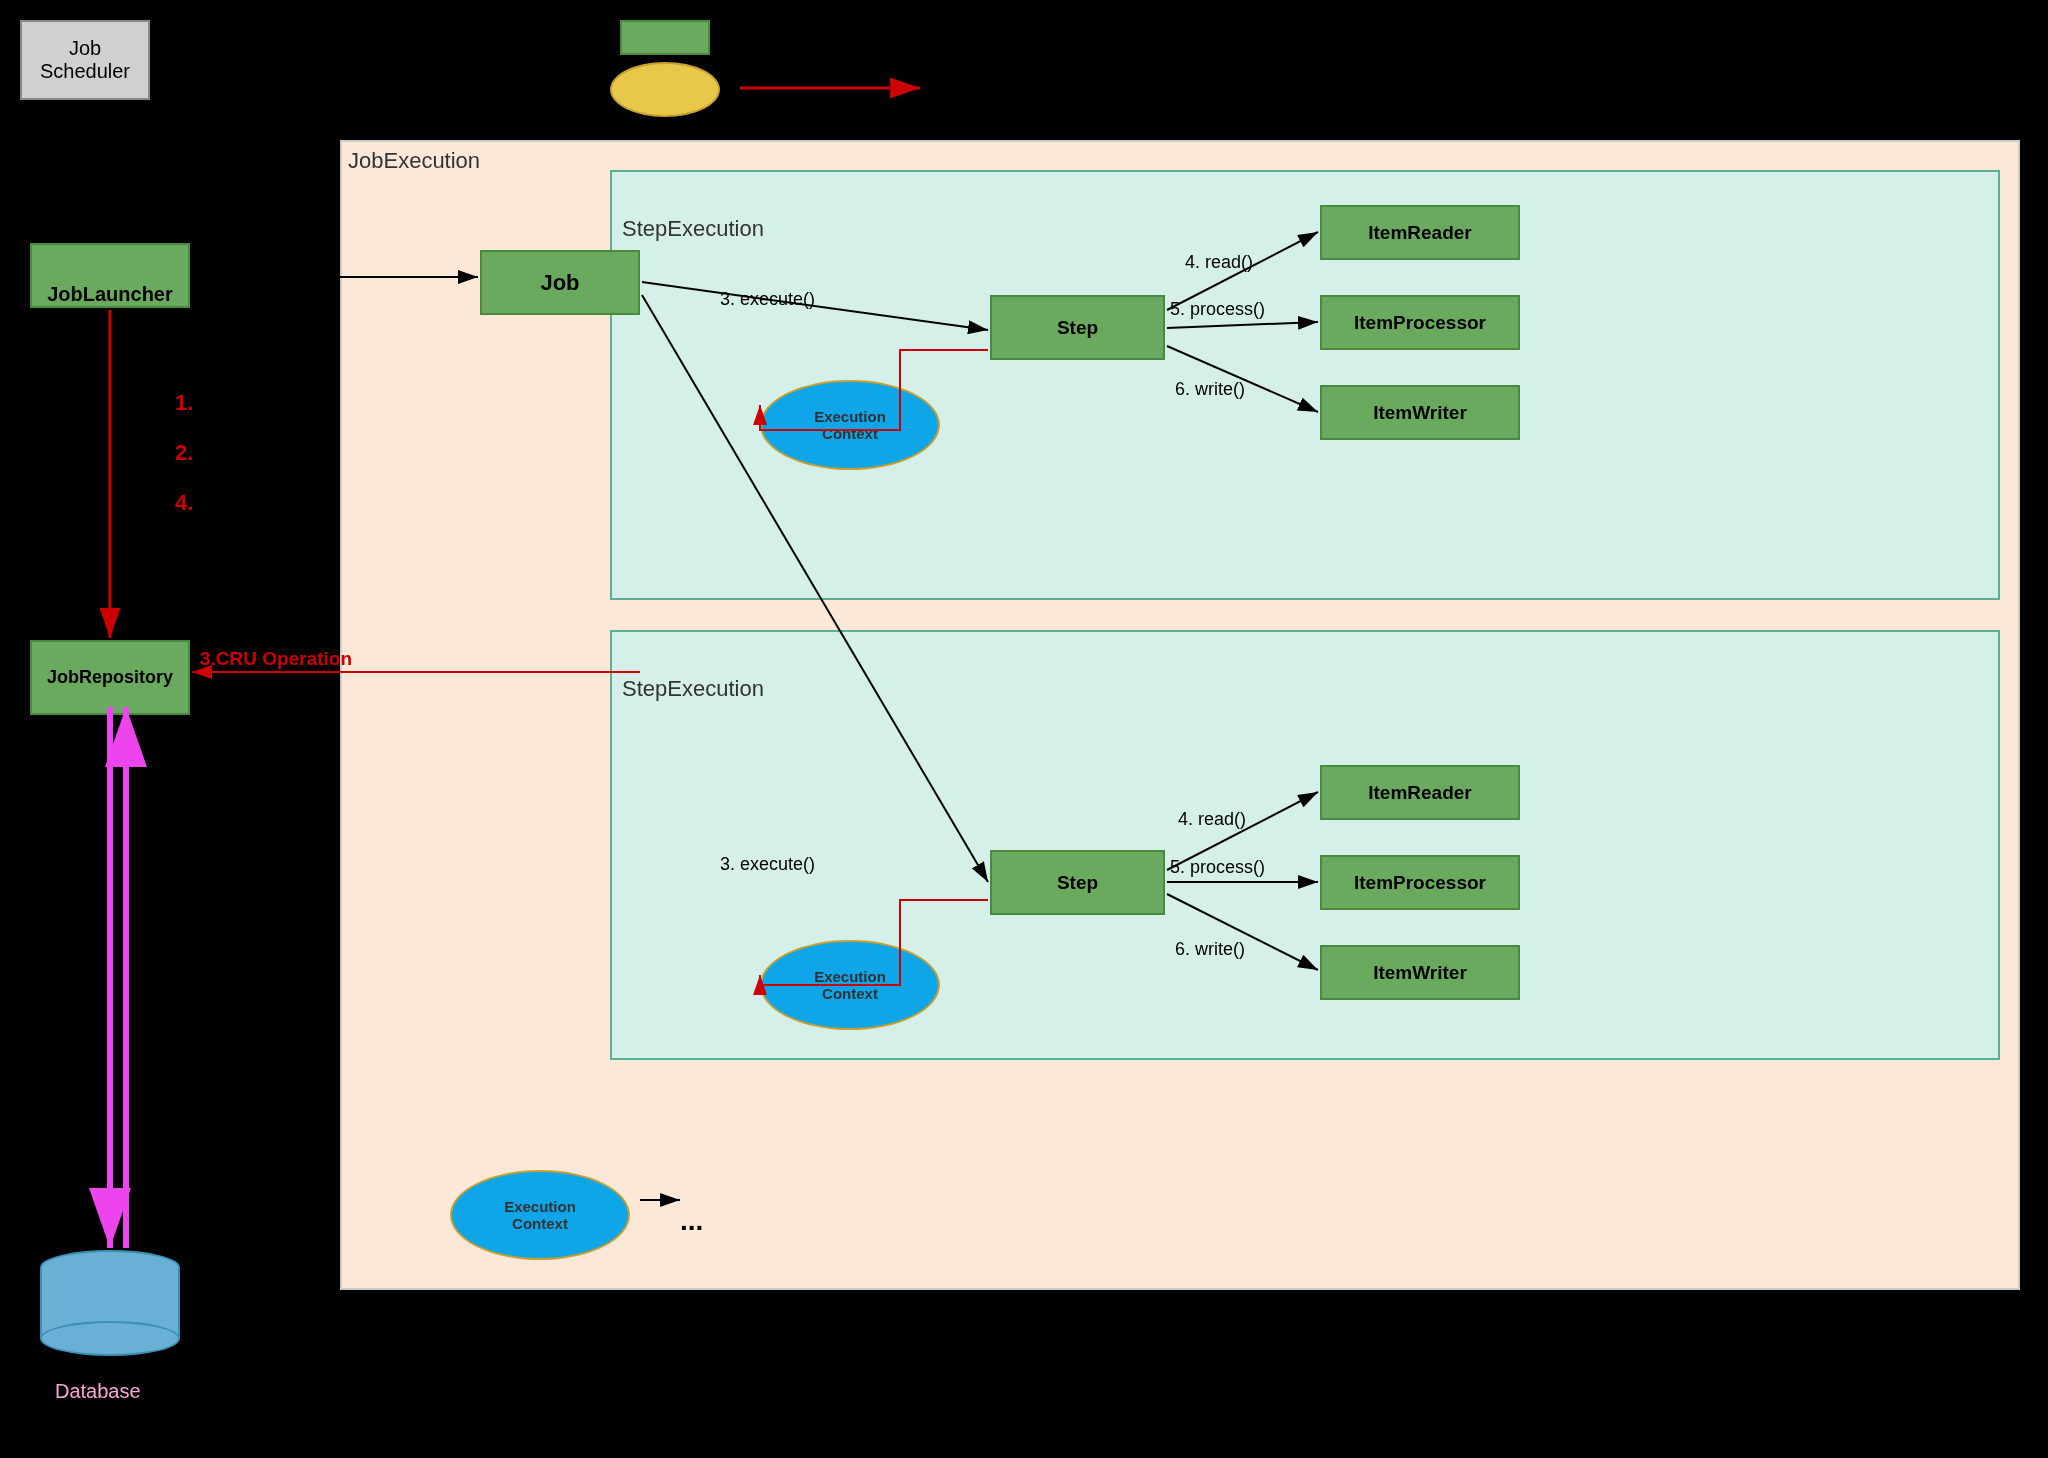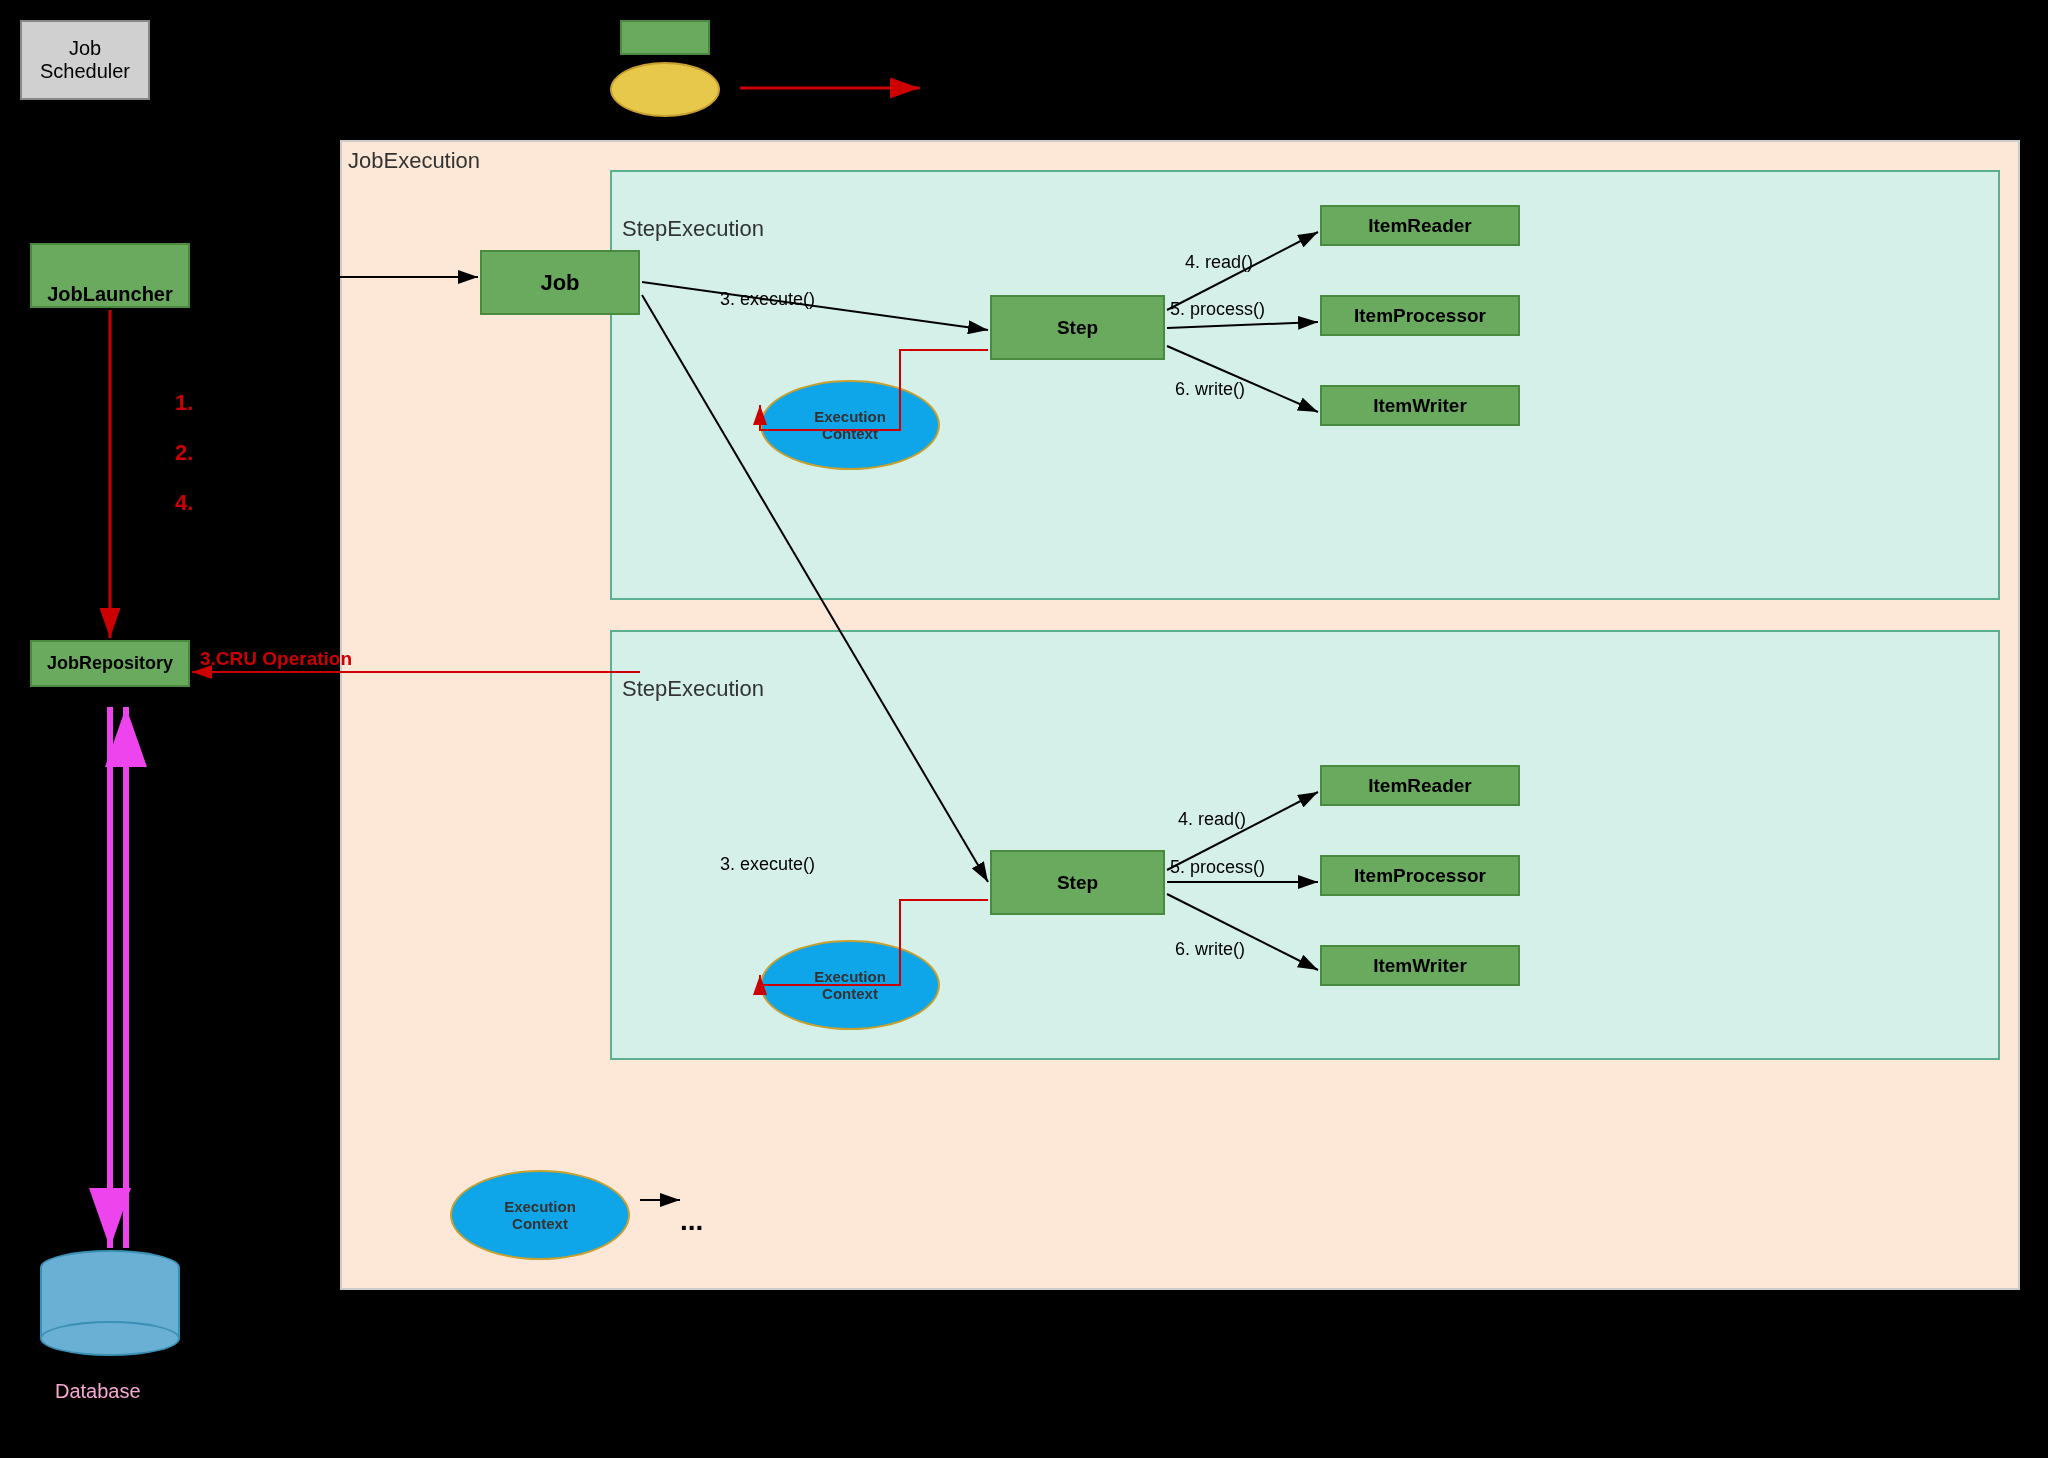--- a/index.html
+++ b/index.html
@@ -105,21 +105,21 @@
       font-weight: bold;
       color: #000;
     }
 
     
     .job-repository {
       position: absolute;
       top: 640px;
       left: 30px;
       width: 160px;
-      height: 47px;
+      height: 75px;
       background: #6aaa5e;
       border: 2px solid #4a8a3e;
       display: flex;
       align-items: center;
       justify-content: center;
       font-size: 18px;
       font-weight: bold;
       color: #000;
     }
 
@@ -189,21 +189,21 @@
       color: #333;
       top: 8px;
       left: 10px;
       margin-top: 36px;
     }
 
     
     .item-box {
       position: absolute;
       width: 200px;
-      height: 41px;
+      height: 55px;
       background: #6aaa5e;
       border: 2px solid #4a8a3e;
       display: flex;
       align-items: center;
       justify-content: center;
       font-size: 19px;
       font-weight: bold;
       color: #000;
     }
 

